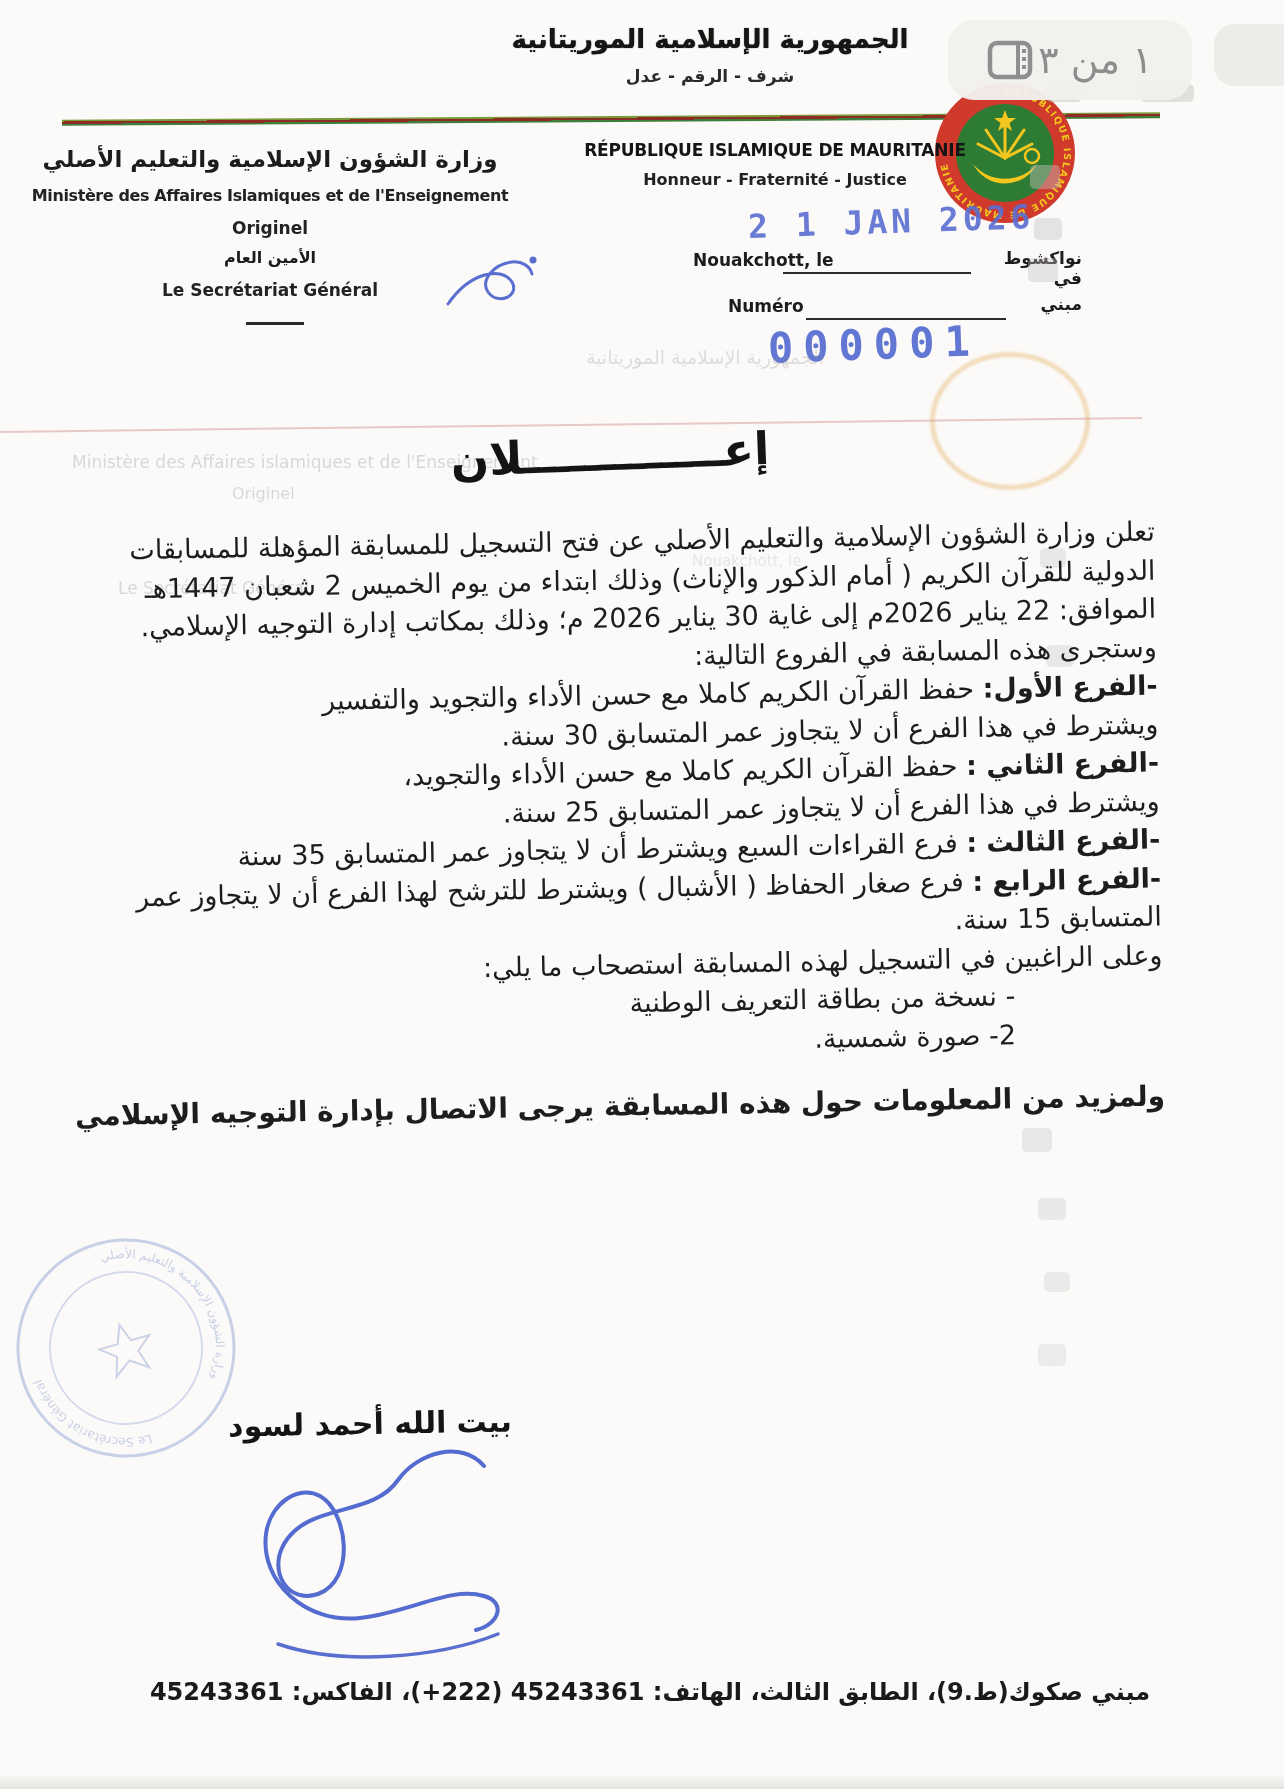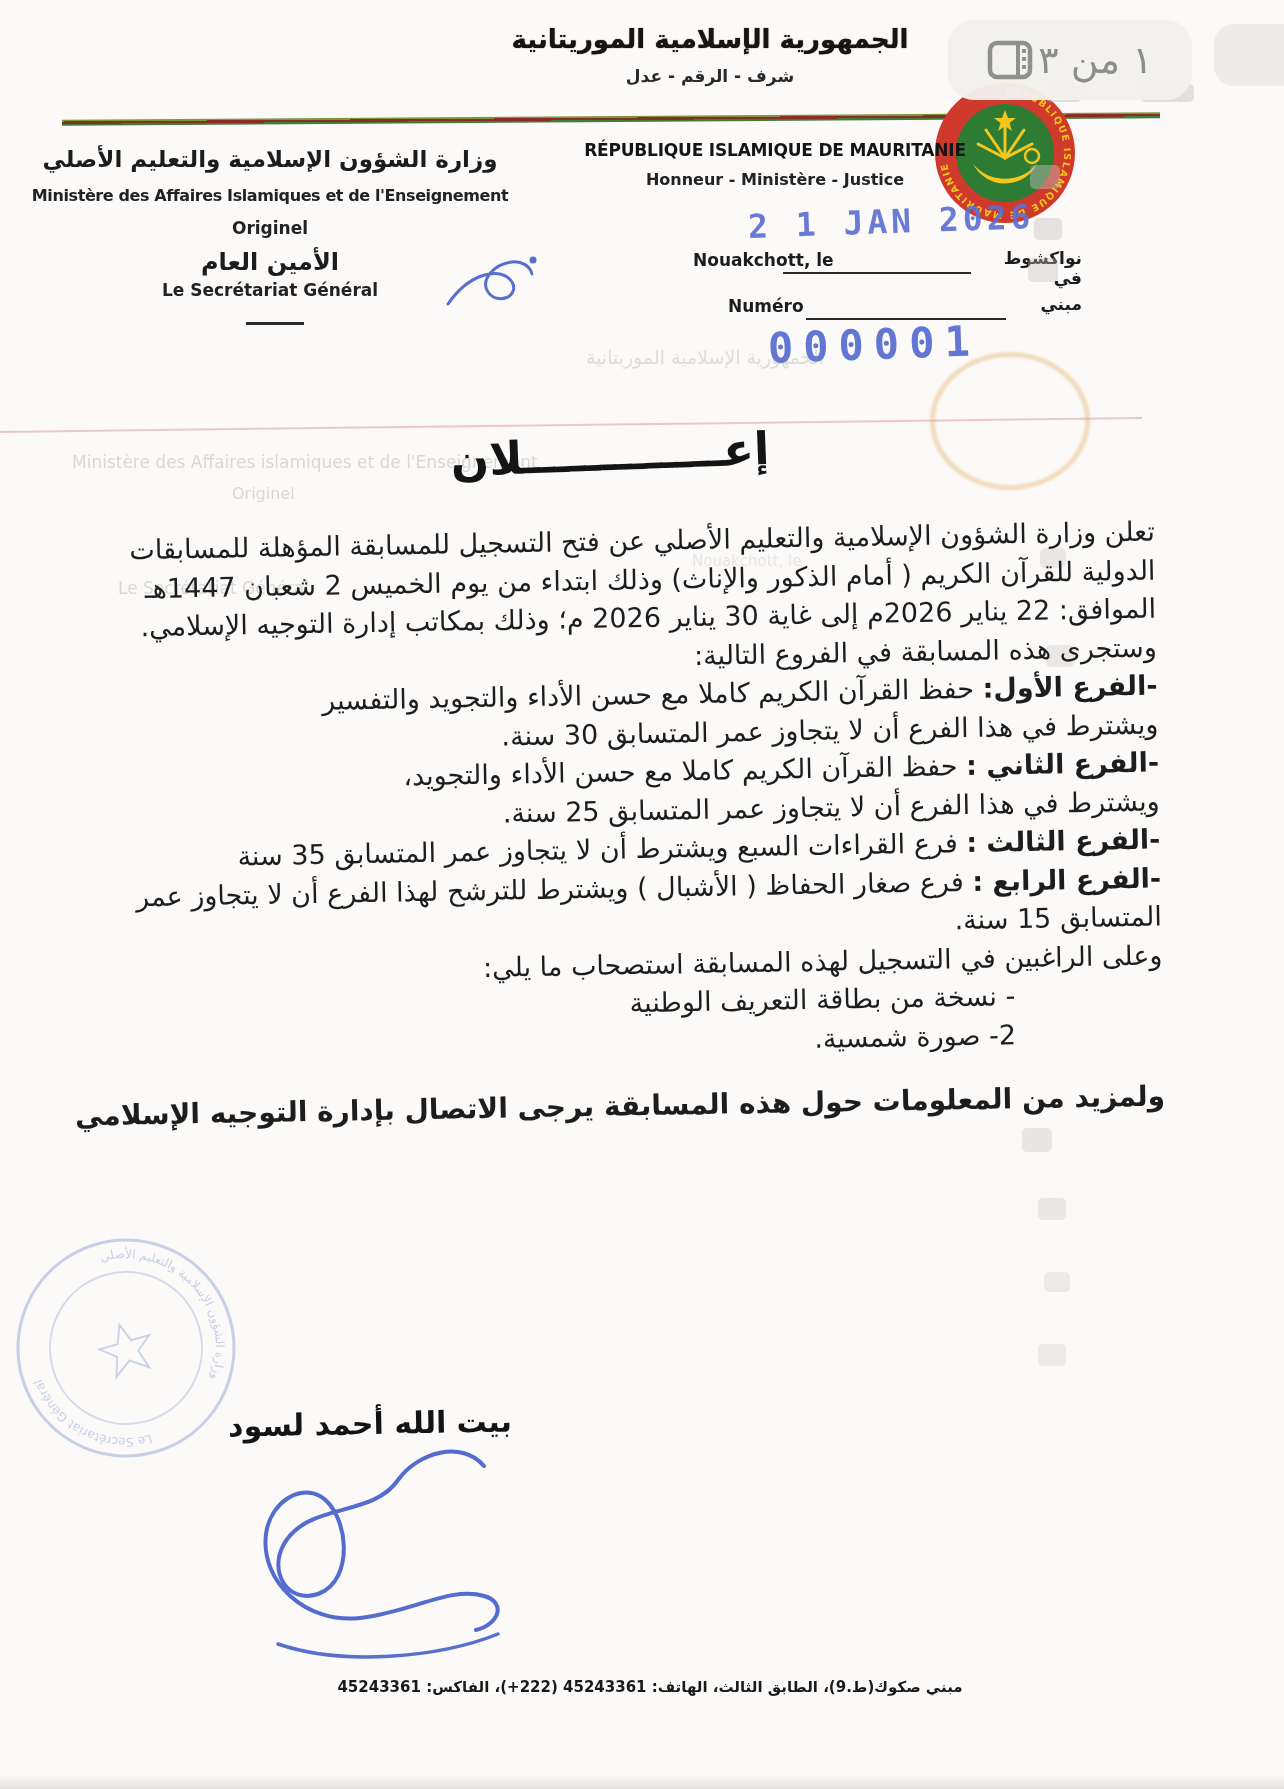--- a/index.html
+++ b/index.html
@@ -18,21 +18,21 @@
 
   
   .callig{left:495px;top:24px;width:430px;font-size:26px;font-weight:900;letter-spacing:-1px;color:#171514;
     text-shadow:0 0 1px #171514;}
   .motto-ar{left:495px;top:66px;width:430px;font-size:17px;font-weight:bold;color:#2a2a2a;}
   .tricolor{left:62px;top:116px;width:1098px;height:6px;transform:rotate(-.4deg);
     background:linear-gradient(#7a9a3a 0 28%,#8e2b25 28% 68%,#3e7d3a 68% 100%);}
   .min-ar{left:40px;top:146px;width:460px;font-size:23px;font-weight:bold;color:#1c1c1c;}
   .min-fr{left:30px;top:186px;width:480px;font-size:16px;font-weight:bold;letter-spacing:-.4px;color:#222;}
   .min-fr2{left:30px;top:218px;width:480px;font-size:17px;font-weight:bold;color:#222;}
-  .sg-ar{left:30px;top:248px;width:480px;font-size:24px;font-weight:bold;color:#1c1c1c;}
+  .sg-ar{left:30px;top:248px;width:480px;font-size:16px;font-weight:bold;color:#1c1c1c;}
   .sg-fr{left:30px;top:280px;width:480px;font-size:17px;font-weight:bold;color:#222;}
   .dash{left:246px;top:322px;width:58px;height:0;border-top:3px solid #2b2b2b;}
   .rep-fr{left:540px;top:140px;width:470px;font-size:17px;font-weight:bold;letter-spacing:-.2px;color:#151515;}
   .motto-fr{left:540px;top:170px;width:470px;font-size:16px;font-weight:bold;color:#222;}
   .date-stamp{left:748px;top:202px;font-family:"DejaVu Sans Mono",monospace;font-size:33px;font-weight:bold;
     color:#5b6ed2;letter-spacing:4px;transform:rotate(-2deg);opacity:.9;}
   .fld-lbl{font-size:17px;font-weight:bold;color:#1c1c1c;}
   .fld-line{height:0;border-bottom:2px solid #2a2a2a;}
   .num-stamp{left:768px;top:320px;font-family:"DejaVu Sans Mono",monospace;font-size:42px;font-weight:bold;
     color:#4d66cf;letter-spacing:10px;transform:rotate(-2deg);opacity:.88;}
@@ -50,21 +50,21 @@
   .body-block{left:122px;top:522px;width:1038px;transform:rotate(-1.05deg);transform-origin:center;
     font-size:27px;color:#1d1d1d;text-align:right;direction:rtl;}
   .bl{line-height:38.5px;white-space:nowrap;}
   .bl b{font-weight:bold;}
   .bl.indent{padding-left:0;padding-right:148px;}
   .bl.info{margin-top:26px;font-weight:bold;font-size:28px;}
   .num{direction:ltr;unicode-bidi:isolate;}
 
   
   .sig-name{left:212px;top:1406px;width:316px;font-size:30px;font-weight:bold;color:#141414;transform:rotate(-1deg);}
-  .footer-ar{left:130px;top:1678px;width:1040px;font-size:15px;font-weight:bold;color:#1a1a1a;}
+  .footer-ar{left:130px;top:1678px;width:1040px;font-size:24px;font-weight:bold;color:#1a1a1a;}
   .footer-fr{left:130px;top:1712px;width:1040px;display:flex;justify-content:center;align-items:center;gap:6px;
     font-size:17px;font-weight:bold;color:#1a1a1a;}
   .globe{color:#1a1a1a;font-size:17px;}
   .bottom-edge{left:0;top:1774px;width:1284px;height:15px;background:linear-gradient(#fbfaf8,#e4e2df);}
 </style>
 </head>
 <body>
 
 <div id="stage">
 
@@ -107,21 +107,21 @@
   </svg>
 
   <div class="abs min-ar ar ctr nw">وزارة الشؤون الإسلامية والتعليم الأصلي</div>
   <div class="abs min-fr ctr nw">Ministère des Affaires Islamiques et de l'Enseignement</div>
   <div class="abs min-fr2 ctr">Originel</div>
   <div class="abs sg-ar ar ctr">الأمين العام</div>
   <div class="abs sg-fr ctr">Le Secrétariat Général</div>
   <div class="abs dash"></div>
 
   <div class="abs rep-fr ctr nw">RÉPUBLIQUE ISLAMIQUE DE MAURITANIE</div>
-  <div class="abs motto-fr ctr">Honneur - Ministère - Justice</div>
+  <div class="abs motto-fr ctr">Honneur - Fraternité - Justice</div>
   <div class="abs date-stamp nw">2 1 JAN 2026</div>
 
   <div class="abs fld-lbl" style="left:693px;top:250px;">Nouakchott, le</div>
   <div class="abs fld-line" style="left:783px;top:272px;width:188px;"></div>
   <div class="abs fld-lbl ar" style="left:998px;top:248px;width:84px;">نواكشوط في</div>
 
   <div class="abs fld-lbl" style="left:728px;top:296px;text-align:right;">Numéro</div>
   <div class="abs fld-line" style="left:806px;top:318px;width:200px;"></div>
   <div class="abs fld-lbl ar" style="left:1038px;top:294px;width:44px;">مبني</div>
   <div class="abs num-stamp nw">000001</div>

